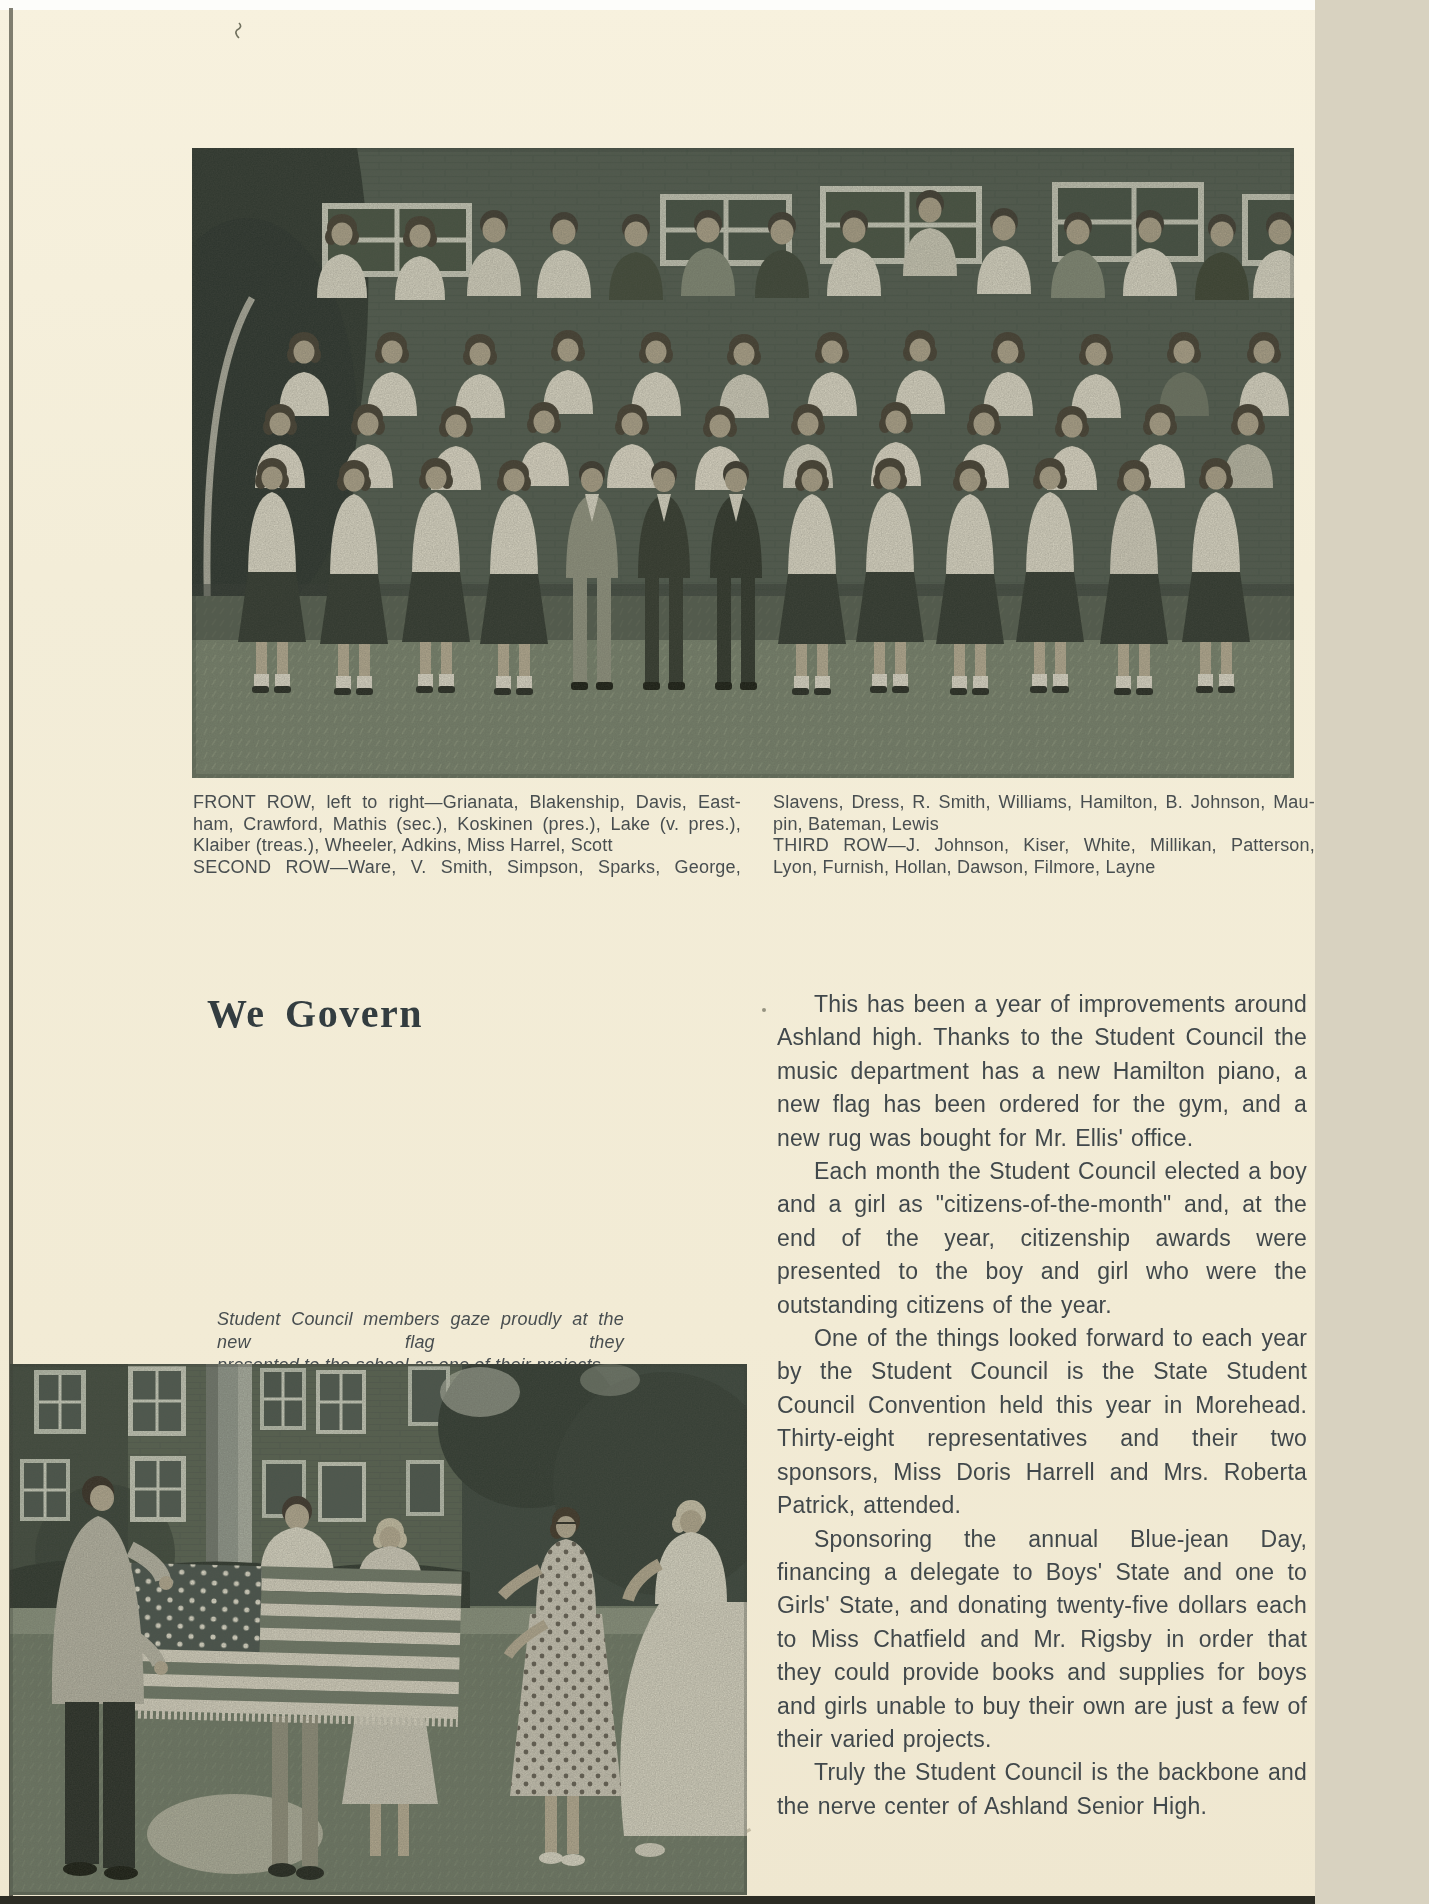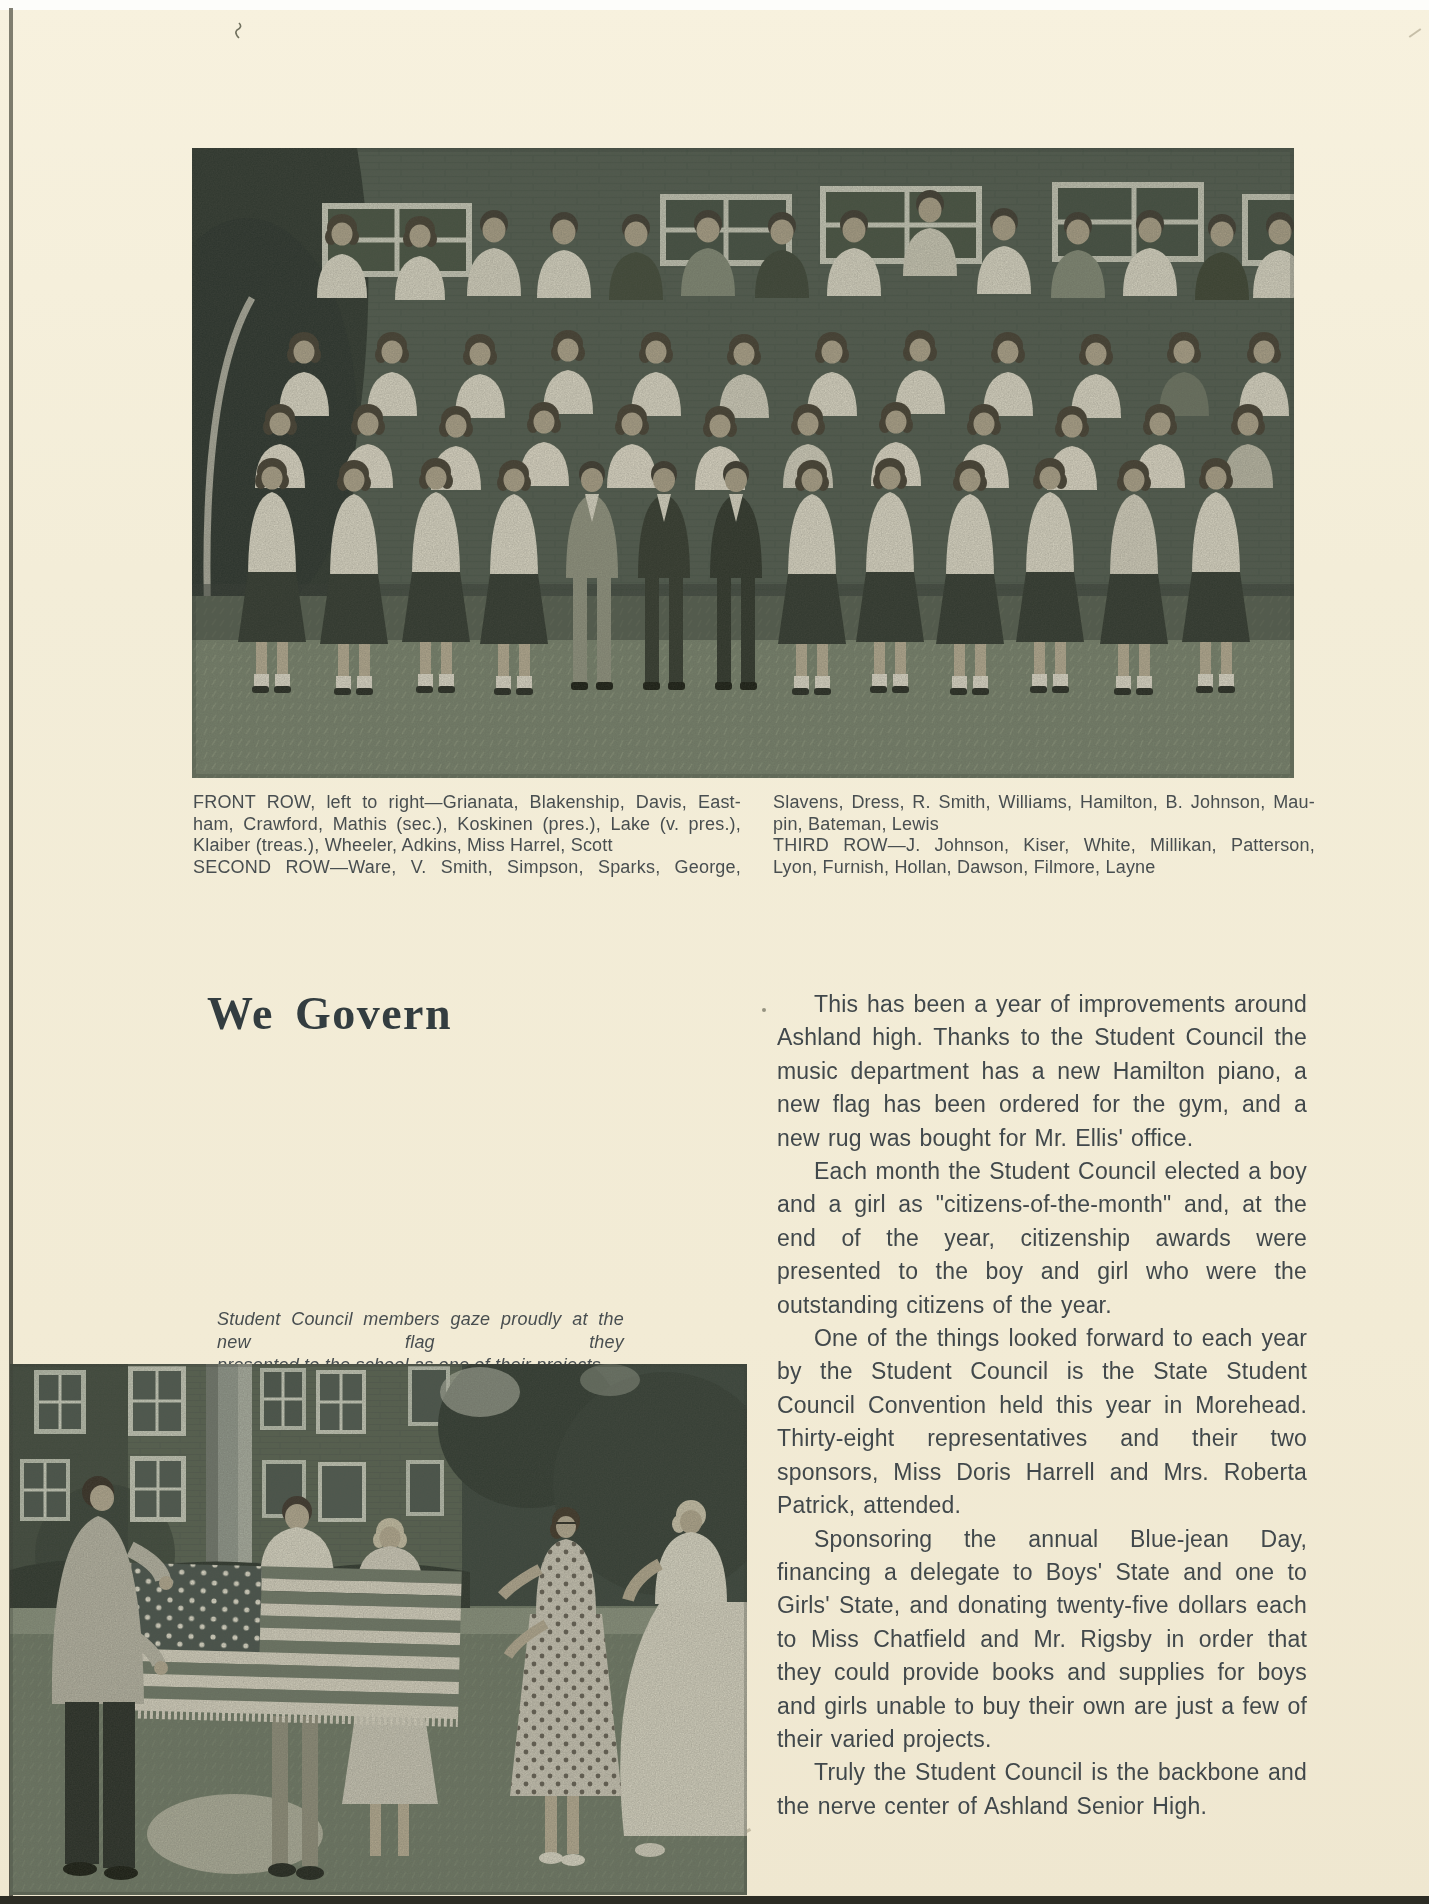--- a/index.html
+++ b/index.html
@@ -1,32 +1,32 @@
 <!DOCTYPE html>
 <html><head>
 <meta charset="utf-8">
 <style>
   html,body{margin:0;padding:0;background:#d8d2c0;}
   .page{
-    position:relative;width:1429px;height:1904px;overflow:hidden;
+    position:relative;width:1315px;height:1904px;overflow:hidden;
     background:linear-gradient(180deg,#f7f1de 0%,#f3edd8 30%,#f2ebd5 70%,#efe7d0 100%);
     font-family:"Liberation Sans","DejaVu Sans",sans-serif;
   }
   .top-strip{position:absolute;left:0;top:0;width:1429px;height:10px;background:#fdfdfa;}
   .left-edge{position:absolute;left:9px;top:8px;width:4px;height:1896px;
     background:linear-gradient(180deg,#6b6a5c,#4c4c40 40%,#3a3a30);opacity:.85;}
   .bottom-strip{position:absolute;left:0;top:1896px;width:1429px;height:8px;background:#2c2c24;}
   .photo{position:absolute;display:block;}
   .photo svg{display:block;}
   .cap{position:absolute;color:#484e50;font-size:18px;line-height:21.6px;letter-spacing:.2px;}
   .cap .ln{text-align:left;}
   .cap .ln.j{text-align:justify;text-align-last:justify;}
   .title{position:absolute;left:207px;top:984px;width:520px;
     font-family:"Liberation Serif","DejaVu Serif",serif;font-weight:700;
-    color:#333d40;font-size:46px;line-height:59px;letter-spacing:1.5px;word-spacing:8px;}
+    color:#333d40;font-size:40px;line-height:59px;letter-spacing:1.5px;word-spacing:8px;}
   .title .t2{margin-left:150px;}
   .flagcap{position:absolute;left:217px;top:1308px;width:407px;
     color:#484e50;font-size:18px;line-height:23px;letter-spacing:.2px;font-style:italic;}
   .flagcap .ln.j{text-align:justify;text-align-last:justify;}
   .bodycol{position:absolute;left:777px;top:988px;width:530px;
     color:#41484b;font-size:23px;line-height:33.4px;letter-spacing:.2px;word-spacing:1.5px;}
   .bodycol p{margin:0;text-align:justify;text-indent:37px;}
   .speck{position:absolute;width:4px;height:4px;border-radius:50%;background:#6d6d5c;opacity:.7;}
   .scratch{position:absolute;background:#b9b29a;opacity:.8;}
   .squiggle{position:absolute;left:233px;top:22px;}

